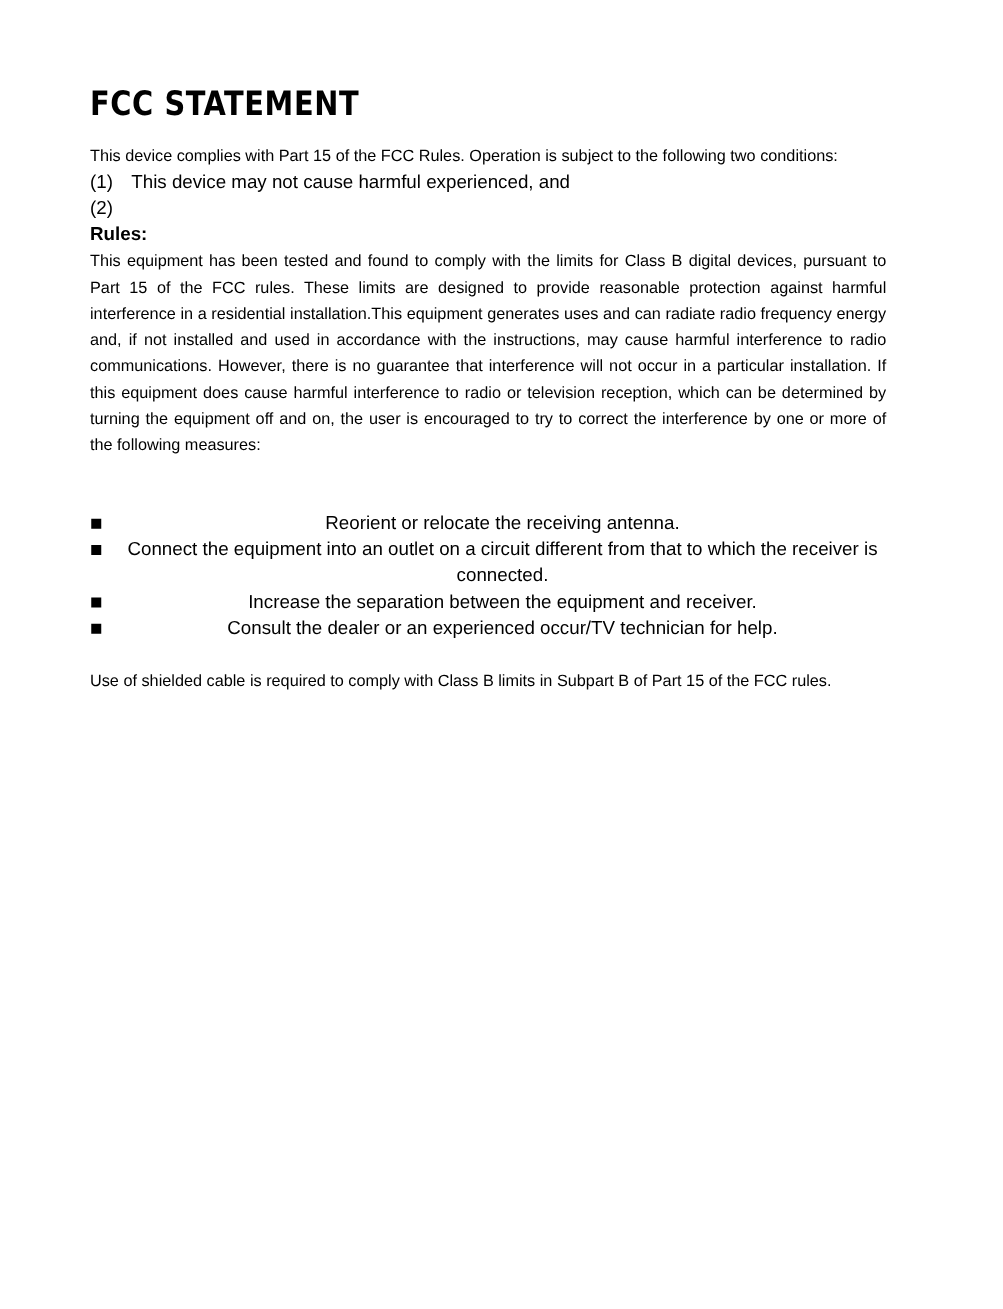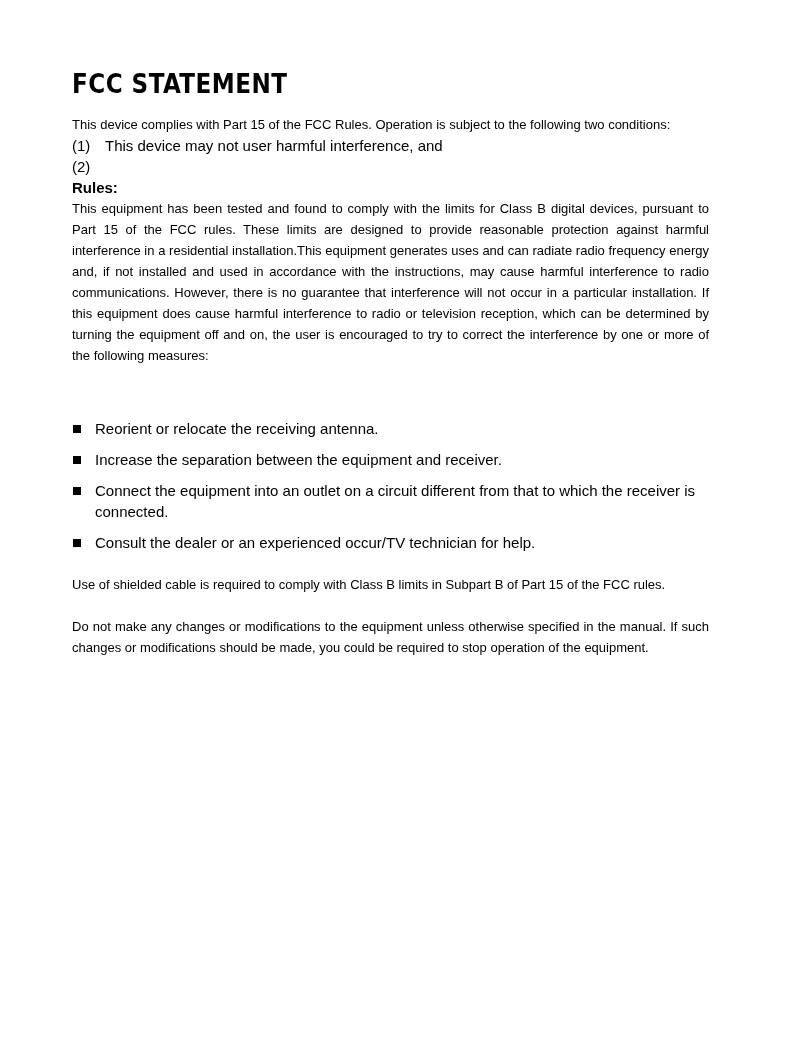--- a/index.html
+++ b/index.html
@@ -88,22 +88,21 @@
   .bullet-list {
     margin: 0;
     padding: 0;
     list-style: none;
   }
   .bullet-item {
     position: relative;
     padding-left: 23px;
     font-size: 15px;
     line-height: 21px;
-    text-align: left;
-    margin-top: 10px;
+    text-align: center;
   }
   .bullet-marker {
     position: absolute;
     left: 1px;
     top: 7px;
     width: 8px;
     height: 8px;
     background: #000000;
   }
 
@@ -142,21 +141,21 @@
 
   <div class="content">
 
     <h1 class="doc-title">FCC STATEMENT</h1>
 
     <p class="para">This device complies with Part 15 of the FCC Rules. Operation is subject to the following two conditions:</p>
 
     <ul class="cond-list">
       <li class="cond-item">
         <span class="cond-marker">(1)</span>
-        <span>This device may not user harmful interference, and</span>
+        <span>This device may not cause harmful experienced, and</span>
       </li>
       <li class="cond-item">
         <span class="cond-marker">(2)</span>
       </li>
     </ul>
 
     <div class="gap-1"></div>
 
     <p class="note-head">Rules:</p>
 
@@ -164,39 +163,38 @@
 
     <div class="gap-2"></div>
 
     <ul class="bullet-list">
       <li class="bullet-item">
         <span class="bullet-marker"></span>
         <span>Reorient or relocate the receiving antenna.</span>
       </li>
       <li class="bullet-item">
         <span class="bullet-marker"></span>
+        <span>Connect the equipment into an outlet on a circuit different from that to which the receiver is connected.</span>
+      </li>
+      <li class="bullet-item">
+        <span class="bullet-marker"></span>
         <span>Increase the separation between the equipment and receiver.</span>
       </li>
       <li class="bullet-item">
         <span class="bullet-marker"></span>
-        <span>Connect the equipment into an outlet on a circuit different from that to which the receiver is connected.</span>
-      </li>
-      <li class="bullet-item">
-        <span class="bullet-marker"></span>
         <span>Consult the dealer or an experienced occur/TV technician for help.</span>
       </li>
     </ul>
 
     <div class="gap-1"></div>
 
     <p class="para left">Use of shielded cable is required to comply with Class B limits in Subpart B of Part 15 of the FCC rules.</p>
 
     <div class="gap-1"></div>
 
-    <p class="para">Do not make any changes or modifications to the equipment unless otherwise specified in the manual. If such changes or modifications should be made, you could be required to stop operation of the equipment.</p>
 
   </div>
 
   <div class="page-badge">
     <span class="page-badge-label">EN-1</span>
   </div>
 
   <div class="footer-rule"></div>
 
 </div>

